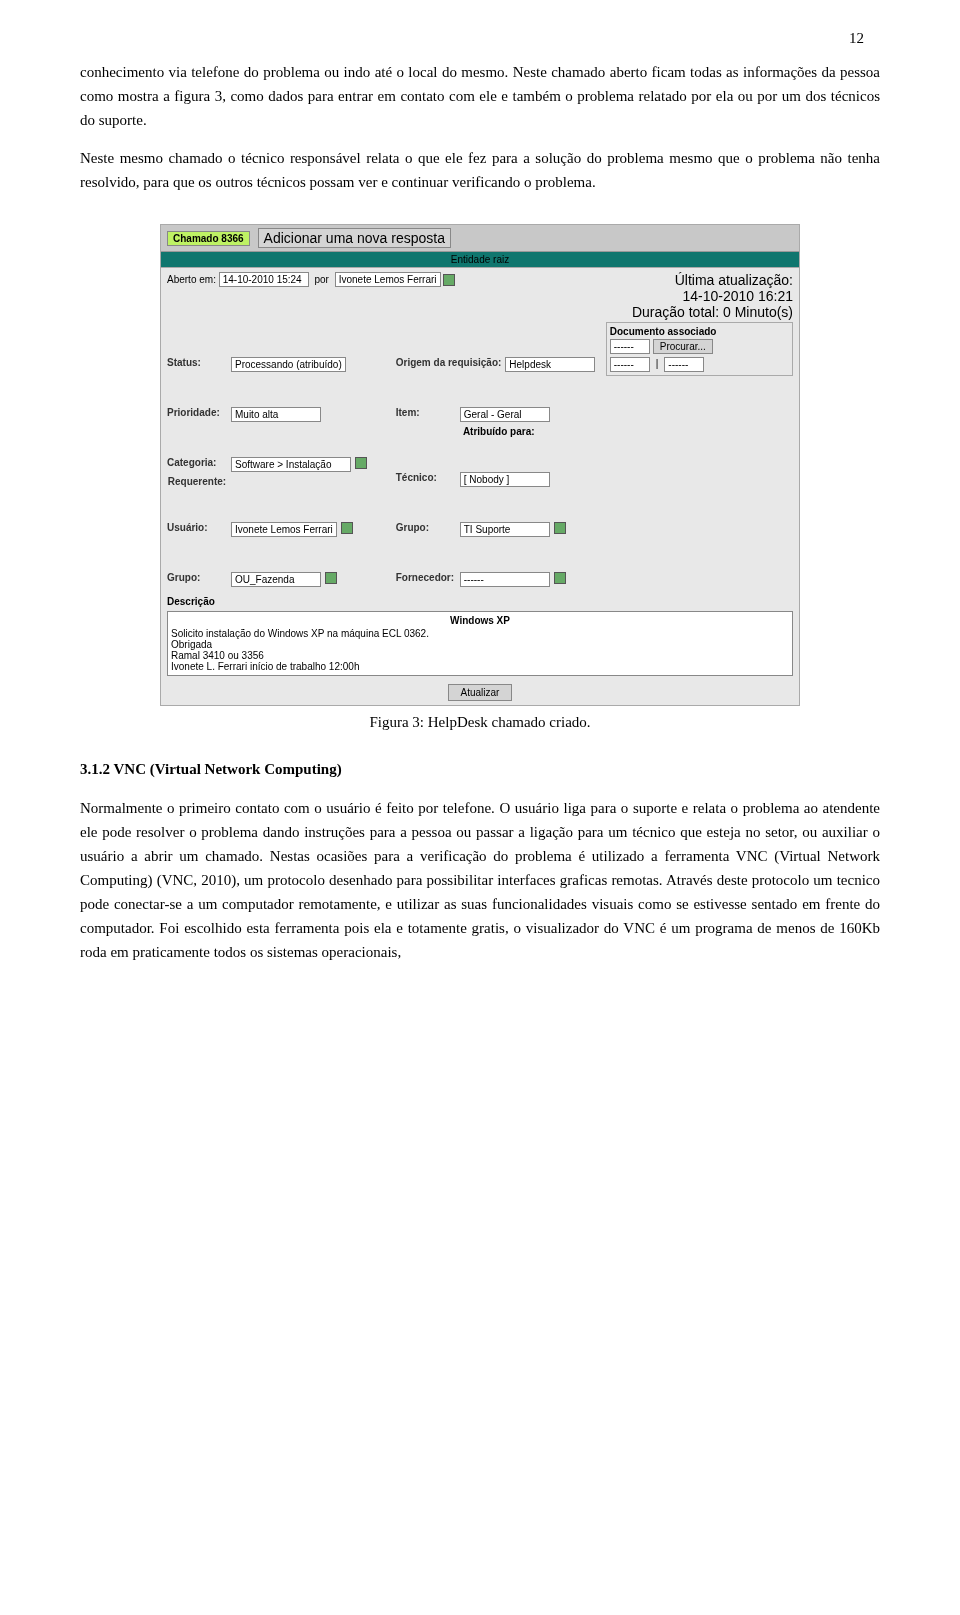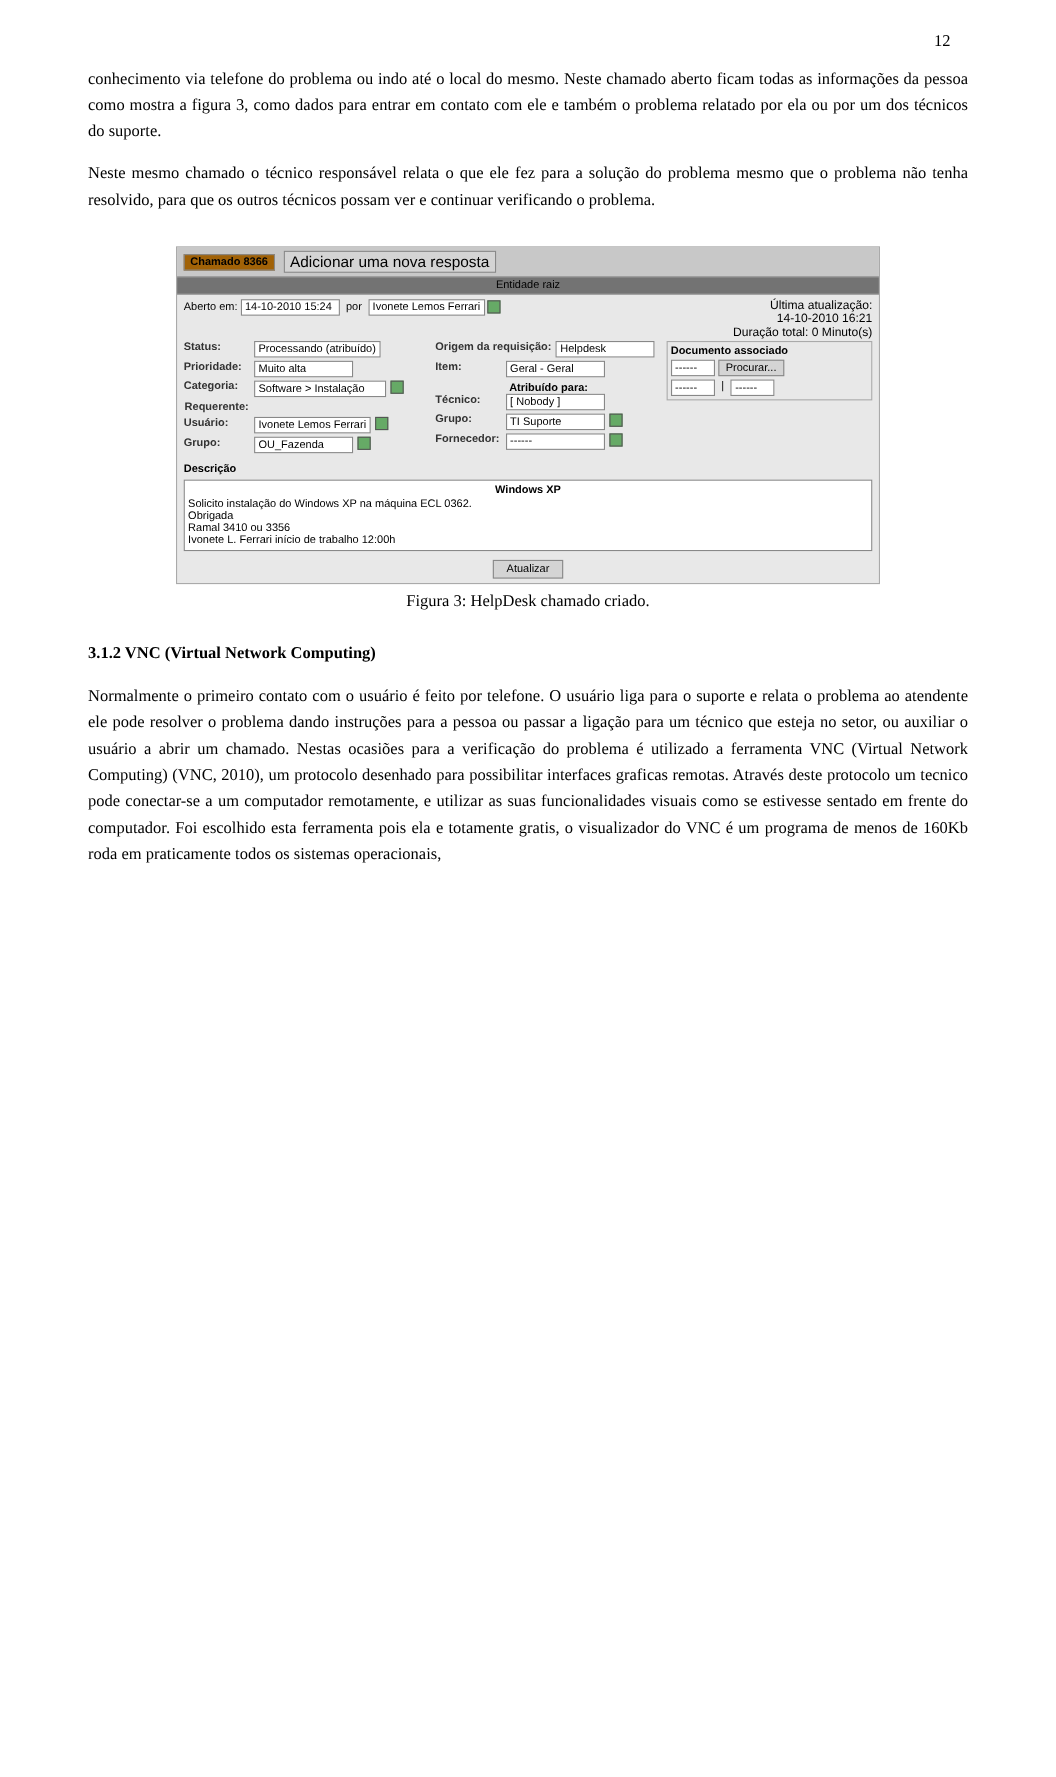--- a/index.html
+++ b/index.html
@@ -55,46 +55,47 @@
     }
     .hd-titlebar {
       background: #c8c8c8;
       border-bottom: 1px solid #999;
       padding: 3px 6px;
       display: flex;
       align-items: center;
       gap: 8px;
     }
     .hd-badge {
-      background: #a16207;
+      background: #bef264;
       color: #000;
       font-weight: bold;
       padding: 1px 5px;
       border: 1px solid #888;
       font-size: 10px;
     }
     .hd-btn {
       background: #d4d4d4;
       border: 1px solid #888;
       padding: 1px 5px;
       font-size: 14px;
       cursor: pointer;
     }
     .hd-entity {
       text-align: center;
-      background: #737373;
+      background: #0f766e;
       border-bottom: 1px solid #aaa;
       padding: 2px;
       font-size: 10px;
     }
     .hd-row {
       display: flex;
       margin-bottom: 3px;
       align-items: flex-start;
       gap: 4px;
+      margin-top: 35px;
     }
     .hd-label {
       font-weight: bold;
       min-width: 60px;
       color: #333;
       font-size: 10px;
     }
     .hd-field {
       background: #fff;
       border: 1px solid #888;
@@ -151,21 +152,21 @@
     .hd-top-row {
       display: flex;
       justify-content: space-between;
       padding: 4px 6px 2px 6px;
       align-items: flex-start;
     }
     .hd-open-info {
       font-size: 10px;
     }
     .hd-last-update {
-      font-size: 11px;
+      font-size: 14px;
       text-align: right;
     }
     .hd-icon-small {
       display: inline-block;
       width: 12px;
       height: 12px;
       background: #6a6;
       border: 1px solid #555;
       vertical-align: middle;
     }

